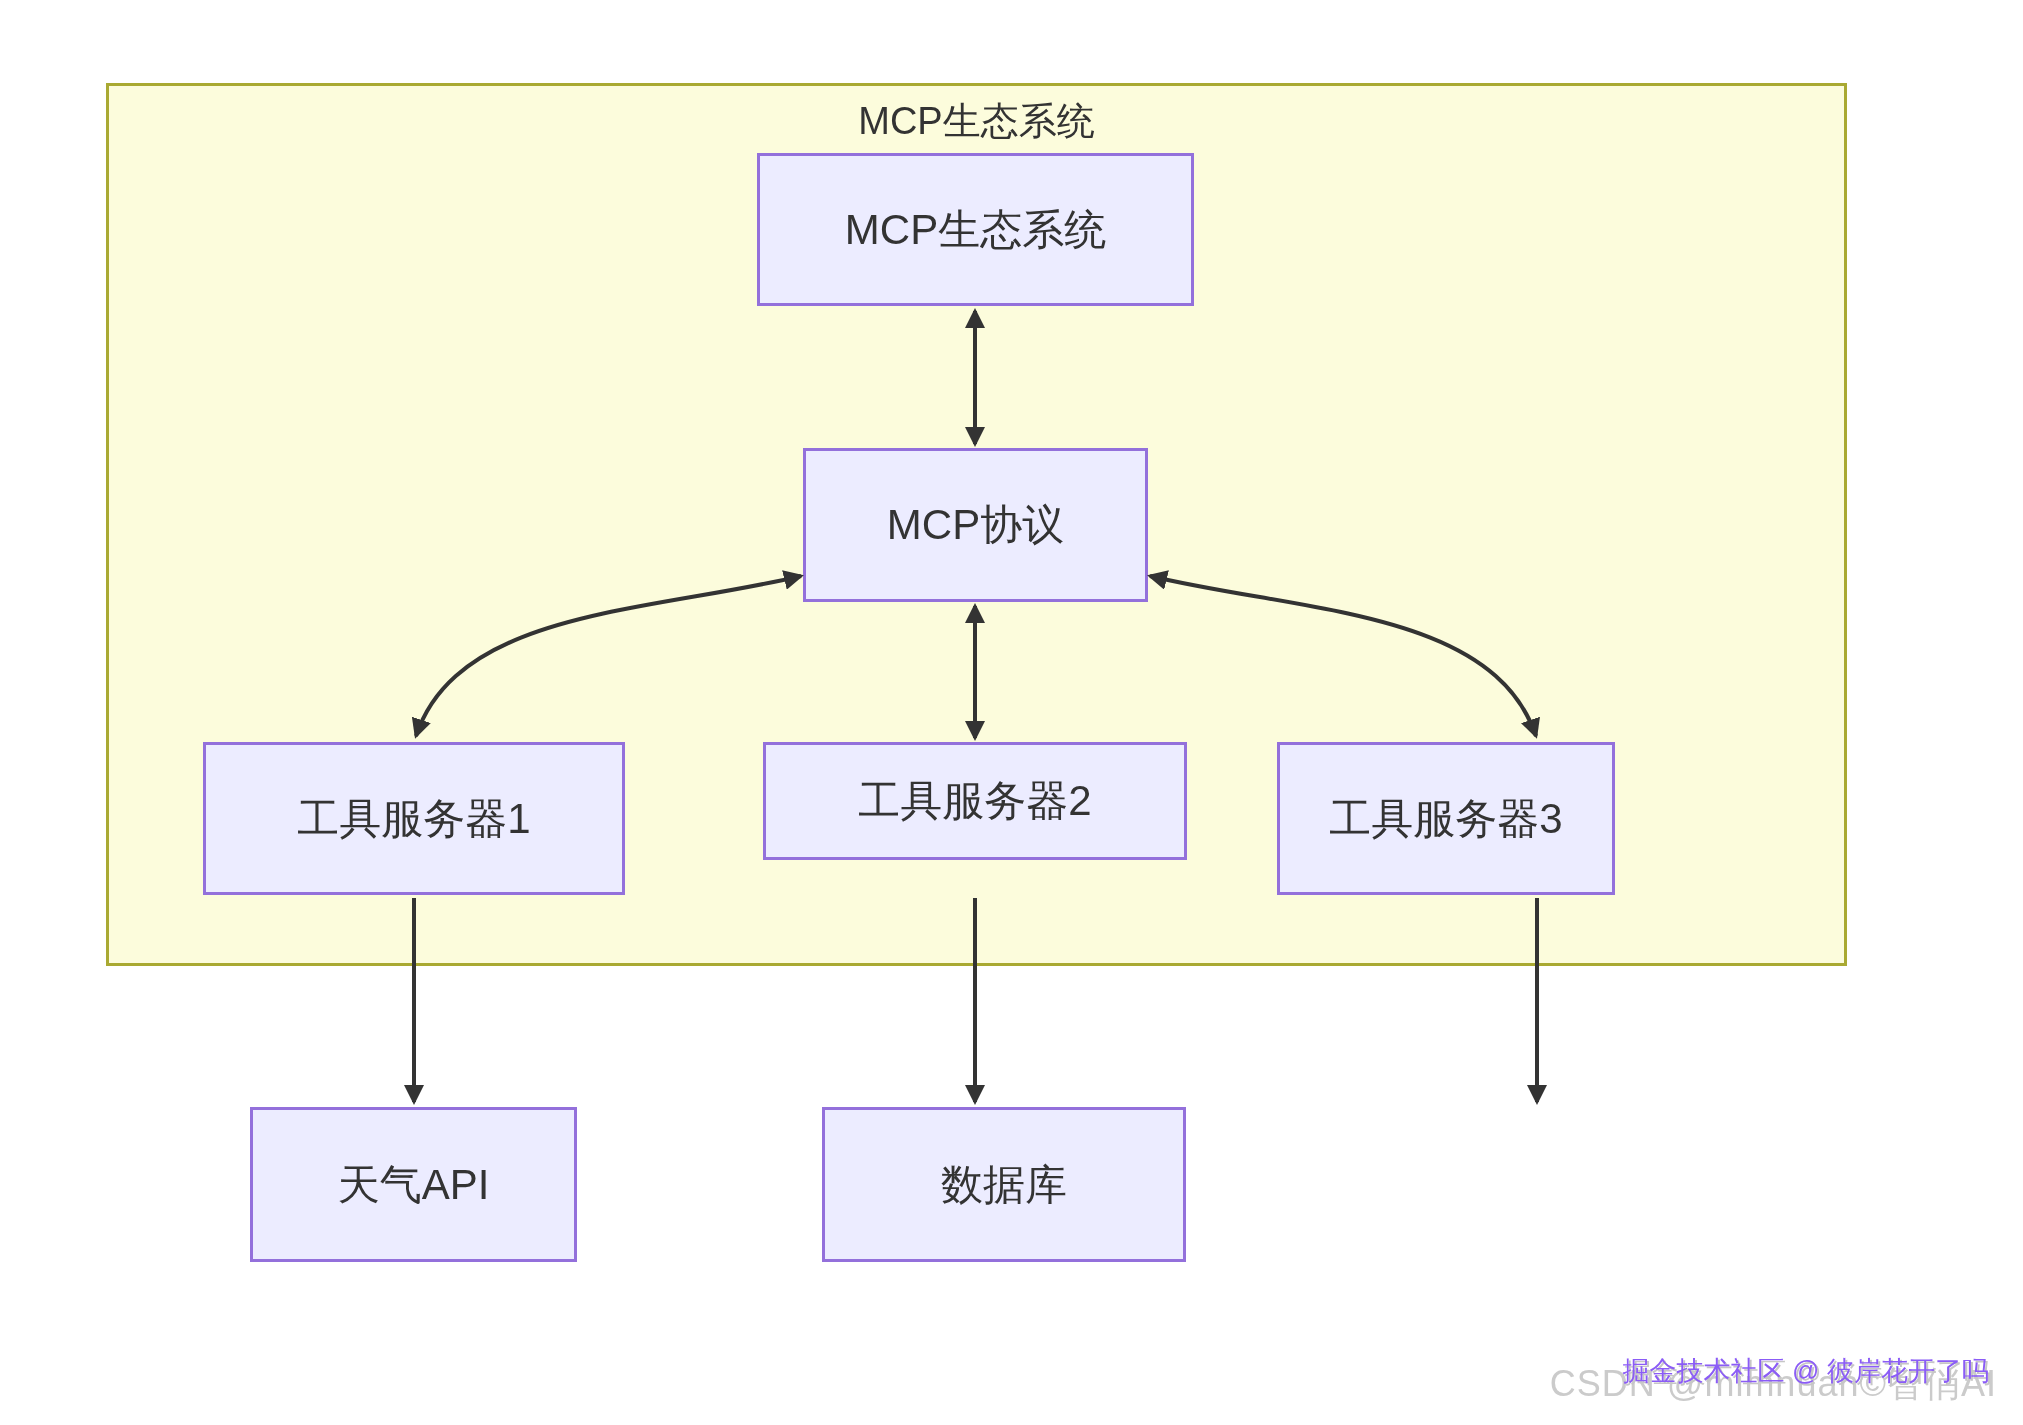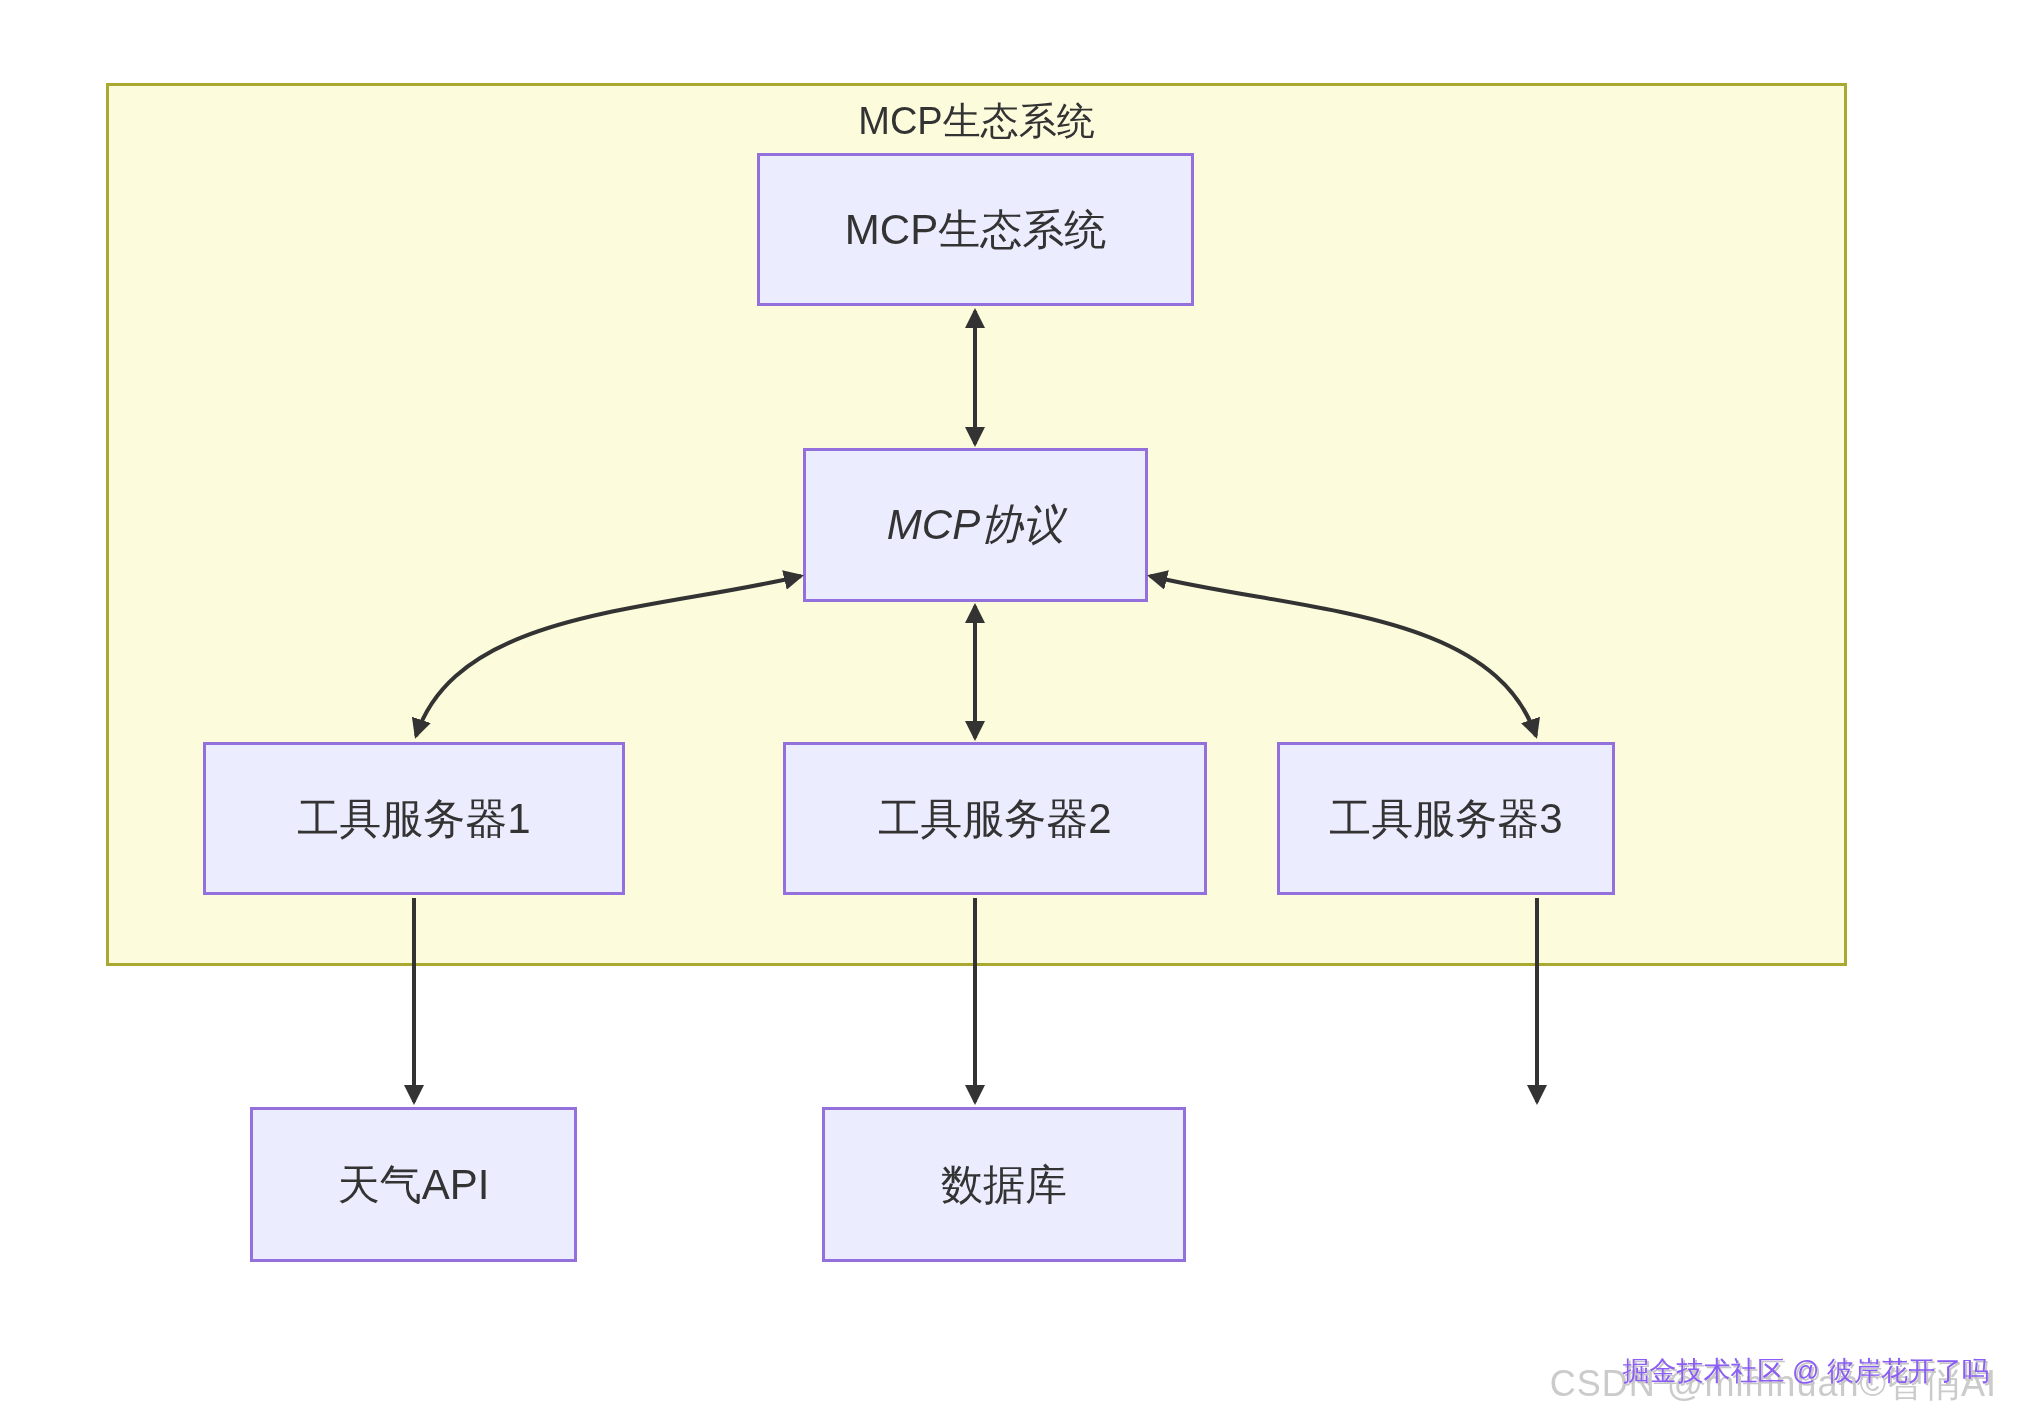--- a/index.html
+++ b/index.html
@@ -41,23 +41,23 @@
     box-sizing: border-box;
     display: flex;
     align-items: center;
     justify-content: center;
     font-size: 42px;
     color: #333333;
     z-index: 2;
     white-space: nowrap;
   }
   .n-client    { left: 757px;  top: 153px;  width: 437px; height: 153px; }
-  .n-protocol  { left: 803px;  top: 448px;  width: 345px; height: 154px; font-style: italic; }
+  .n-protocol  { left: 803px;  top: 448px;  width: 345px; height: 154px; }
   .n-server1   { left: 203px;  top: 742px;  width: 422px; height: 153px; }
-  .n-server2   { left: 783px;  top: 742px;  width: 424px; height: 153px; }
+  .n-server2   { left: 763px;  top: 742px;  width: 424px; height: 118px; }
   .n-server3   { left: 1277px; top: 742px;  width: 338px; height: 153px; text-align: right; }
   .n-weather   { left: 250px;  top: 1107px; width: 327px; height: 155px; }
   .n-database  { left: 822px;  top: 1107px; width: 364px; height: 155px; text-align: right; }
   .n-smarthome { left: 1361px; top: 1107px; width: 347px; height: 155px; }
 
   svg.edges {
     position: absolute;
     left: 0; top: 0;
     width: 2023px; height: 1425px;
     z-index: 3;

